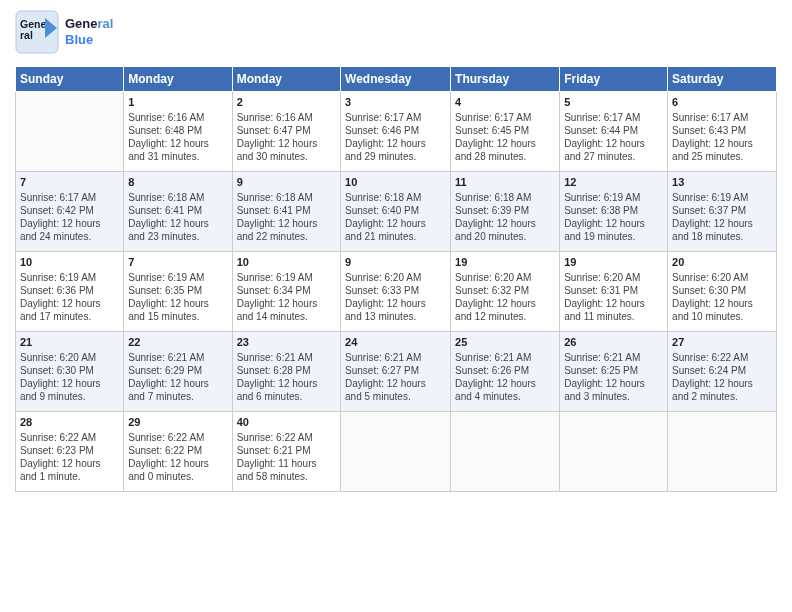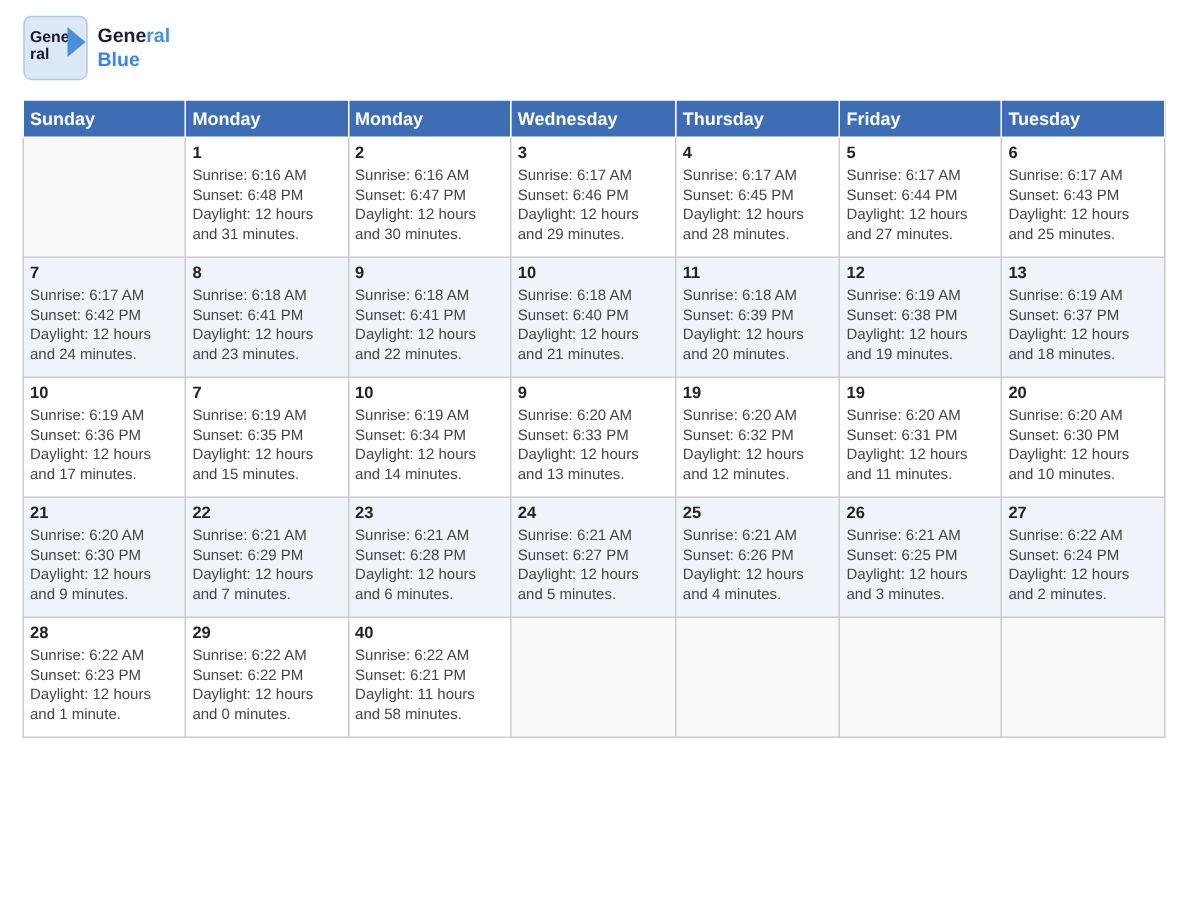--- a/index.html
+++ b/index.html
@@ -107,21 +107,21 @@
 
   <table class="calendar">
     <thead>
       <tr>
       <th>Sunday</th>
           <th>Monday</th>
           <th>Monday</th>
           <th>Wednesday</th>
           <th>Thursday</th>
           <th>Friday</th>
-          <th>Tuesday</th>
+          <th>Saturday</th>
         </tr>
     </thead>
     <tbody id="calendar-body">
     <tr class="row-white">
           <td class="empty"></td>
           <td>
             <span class="day-number">1</span>
             <div class="day-info" style="white-space: pre-line;">Sunrise: 6:16 AM
 Sunset: 6:48 PM
 Daylight: 12 hours

